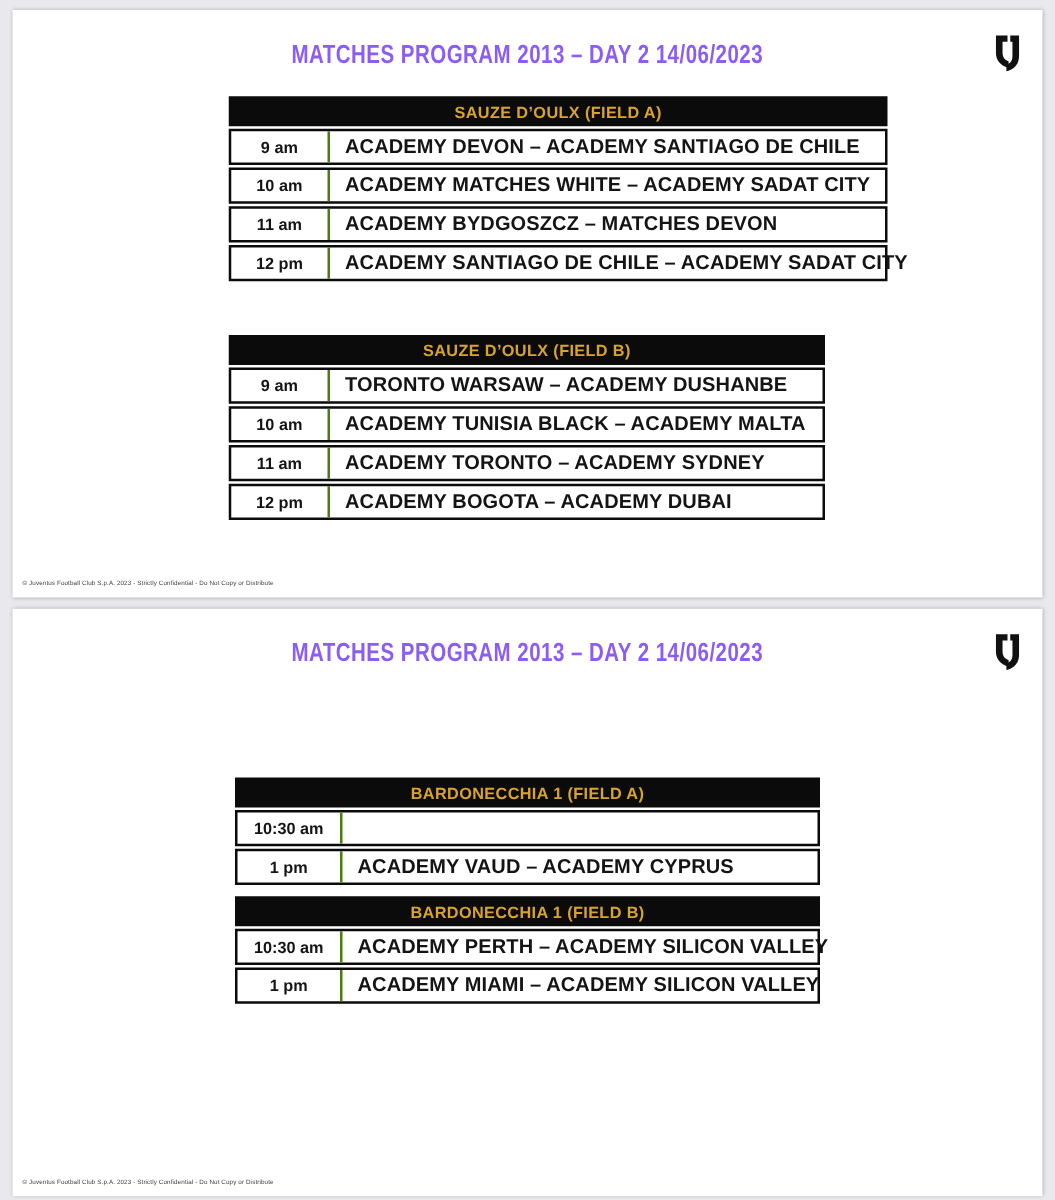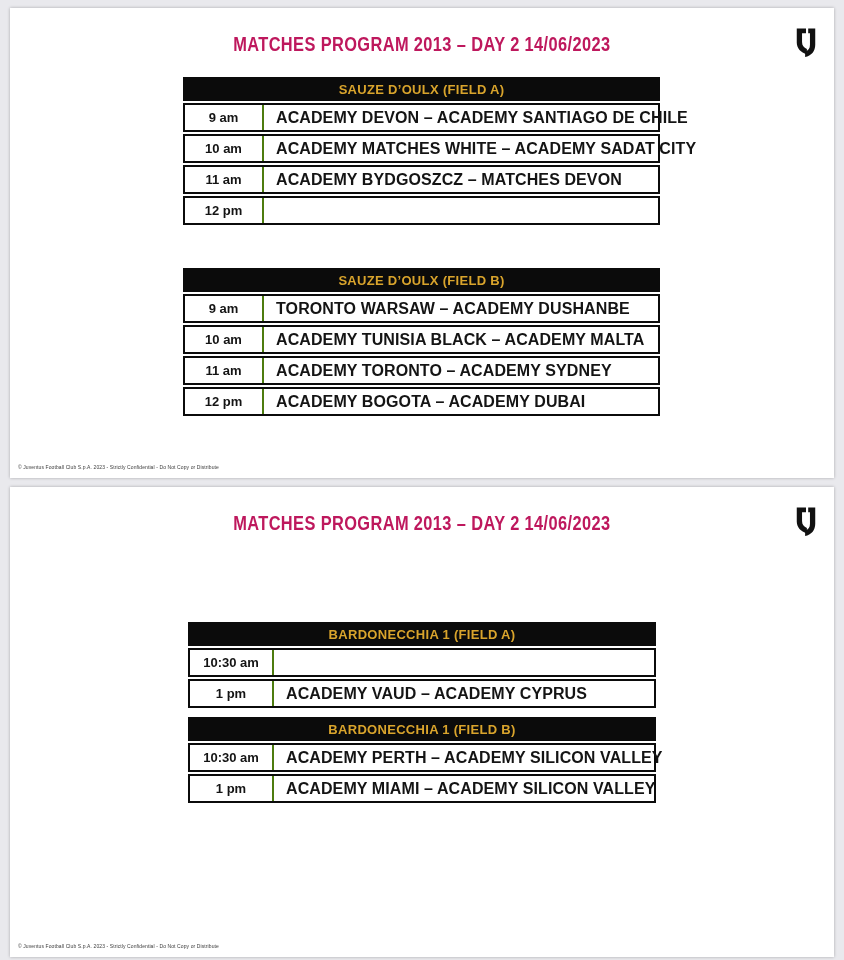--- a/index.html
+++ b/index.html
@@ -21,21 +21,21 @@
   .page--1 { top:8px; }
   .page--2 { top:487px; }
 
   .page-title {
     position:absolute;
     top:24px;
     left:0; right:0;
     text-align:center;
     font-size:21px;
     font-weight:800;
-    color:#be185d;
+    color:#8b5cf6;
     white-space:nowrap;
   }
   .page-title .squeeze {
     display:inline-block;
     transform:scaleX(.78);
     transform-origin:center;
     letter-spacing:.5px;
   }
 
   .logo {
@@ -84,21 +84,21 @@
     align-items:center;
     padding-left:12px;
     font-weight:700;
     font-size:16px;
     color:#141414;
     letter-spacing:.1px;
     white-space:nowrap;
   }
 
   
-  .pos-p1t1 { left:173px; top:69px;  width:477px;text-align:center; }
+  .pos-p1t1 { left:173px; top:69px;  width:527px;text-align:center; }
   .pos-p1t2 { left:173px; top:260px; width:477px; }
   
   .pos-p2t1 { left:178px; top:135px; width:468px; }
   .pos-p2t2 { left:178px; top:230px; width:468px; }
 
   .page-footer {
     position:absolute;
     left:8px;
     bottom:8px;
     font-size:5px;
@@ -133,20 +133,21 @@
     <div class="sched__row">
       <div class="sched__time">10 am</div>
       <div class="sched__match">ACADEMY MATCHES WHITE – ACADEMY SADAT CITY</div>
     </div>
     <div class="sched__row">
       <div class="sched__time">11 am</div>
       <div class="sched__match">ACADEMY BYDGOSZCZ – MATCHES DEVON</div>
     </div>
     <div class="sched__row">
       <div class="sched__time">12 pm</div>
+      <div class="sched__match">ACADEMY SANTIAGO DE CHILE – ACADEMY SADAT CITY</div>
     </div>
   </div>
 
   <div class="sched pos-p1t2">
     <div class="sched__header">
       <span style="color:#D9A42C;">SAUZE D’OULX (FIELD B)</span>
     </div>
     <div class="sched__row">
       <div class="sched__time">9 am</div>
       <div class="sched__match">TORONTO WARSAW – ACADEMY DUSHANBE</div>

